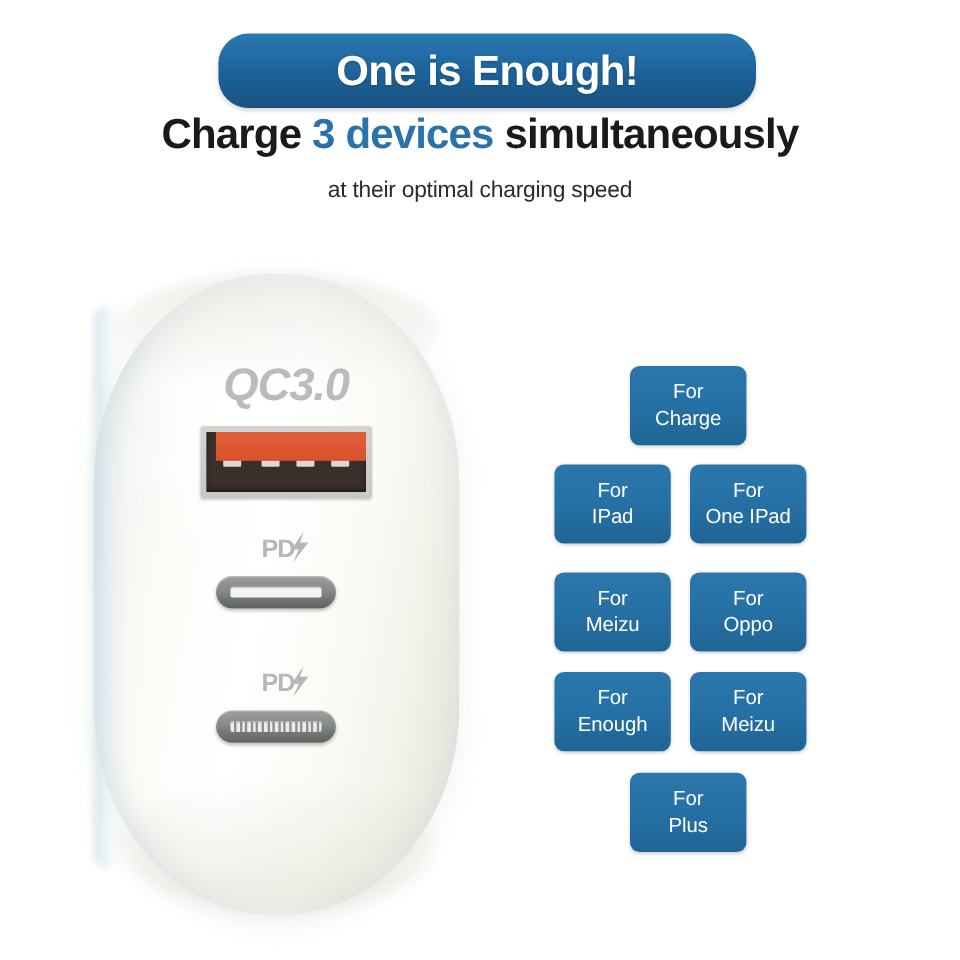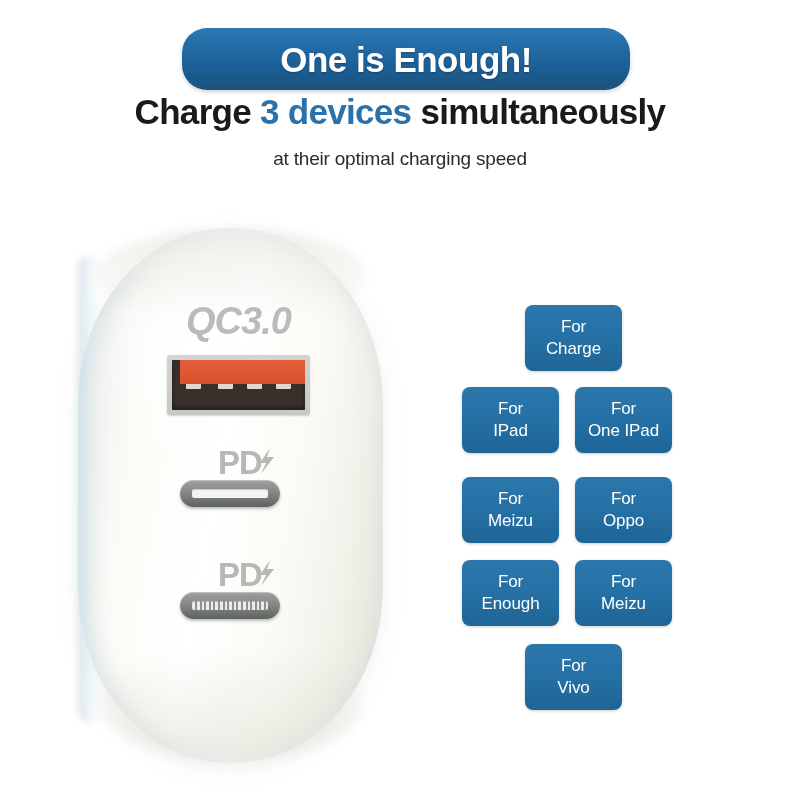--- a/index.html
+++ b/index.html
@@ -184,21 +184,21 @@
   }
 
   
   .pd-label {
     position: absolute;
     display: flex;
     align-items: center;
     gap: 1px;
   }
   .pd-label .pd-text {
-    font-size: 33px;
+    font-size: 21px;
     font-weight: bold;
     color: #b5b8b4;
     letter-spacing: -1px;
     line-height: 1;
     text-shadow: 0 1px 0 rgba(255,255,255,0.8);
   }
   .pd-label .bolt-icon {
     display: block;
     margin-left: -8px;
     margin-top: -3px;
@@ -353,15 +353,15 @@
     <div class="brand-badge" style="left: 462px; top: 560px;">
       <span class="badge-line">For</span>
       <span class="badge-line">Enough</span>
     </div>
     <div class="brand-badge" style="left: 575px; top: 560px;">
       <span class="badge-line">For</span>
       <span class="badge-line">Meizu</span>
     </div>
     <div class="brand-badge" style="left: 525px; top: 644px;">
       <span class="badge-line">For</span>
-      <span class="badge-line">Vivo</span>
+      <span class="badge-line">Plus</span>
     </div>
   </div>
 
 </body></html>

